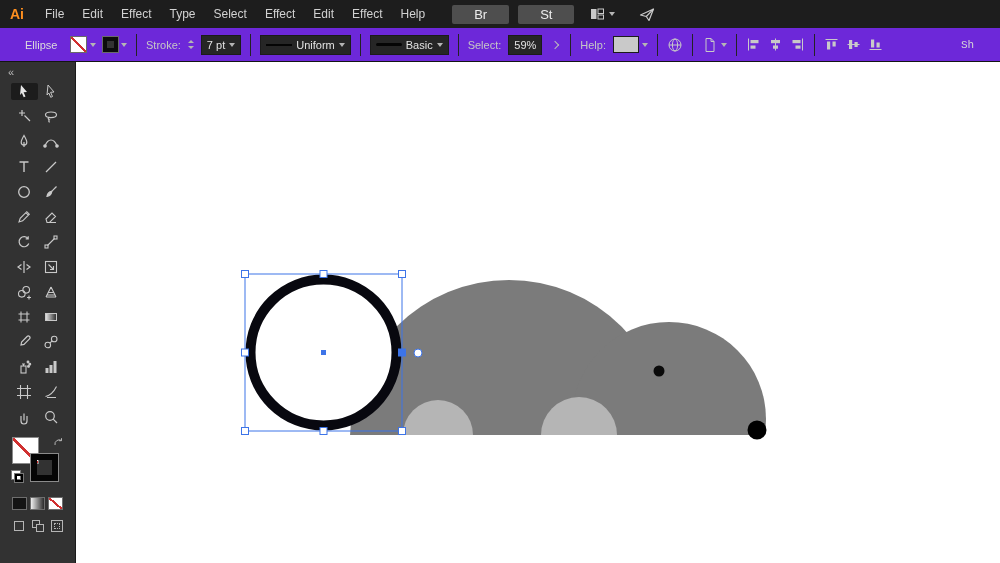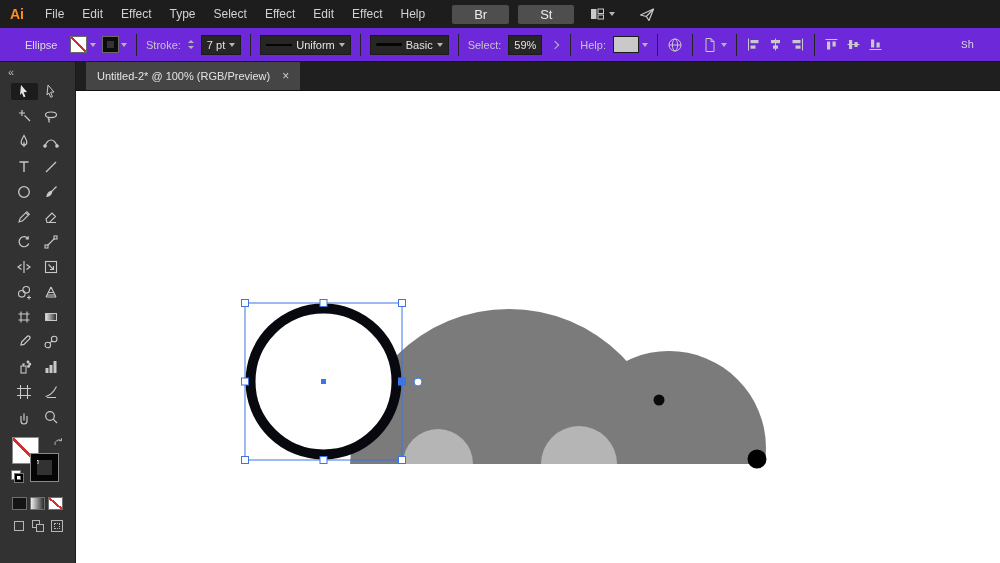--- a/index.html
+++ b/index.html
@@ -424,26 +424,20 @@
             <div class="sq" style="left:5px;top:4px;width:8px;height:8px;background:#323232;"></div>
           </div>
         <div class="mi">
             <div class="sq" style="left:1px;top:0;width:12px;height:12px;"></div>
             <div class="sq" style="left:4px;top:3px;width:6px;height:6px;border-style:dotted;"></div>
           </div>
       </div>
     </div>
 
     <div class="docarea">
-      <div class="tabbar">
-        <div class="tab">
-          <span>Untitled-2* @ 100% (RGB/Preview)</span>
-          <span class="close">×</span>
-        </div>
-      </div>
 
       <div class="canvas">
         <svg class="art" width="925" height="473" viewBox="0 0 925 473">
           <defs>
             <clipPath id="baseclip">
                 <rect x="0" y="0" width="925" height="373"></rect>
               </clipPath>
           </defs>
 
           <g clip-path="url(#baseclip)">

